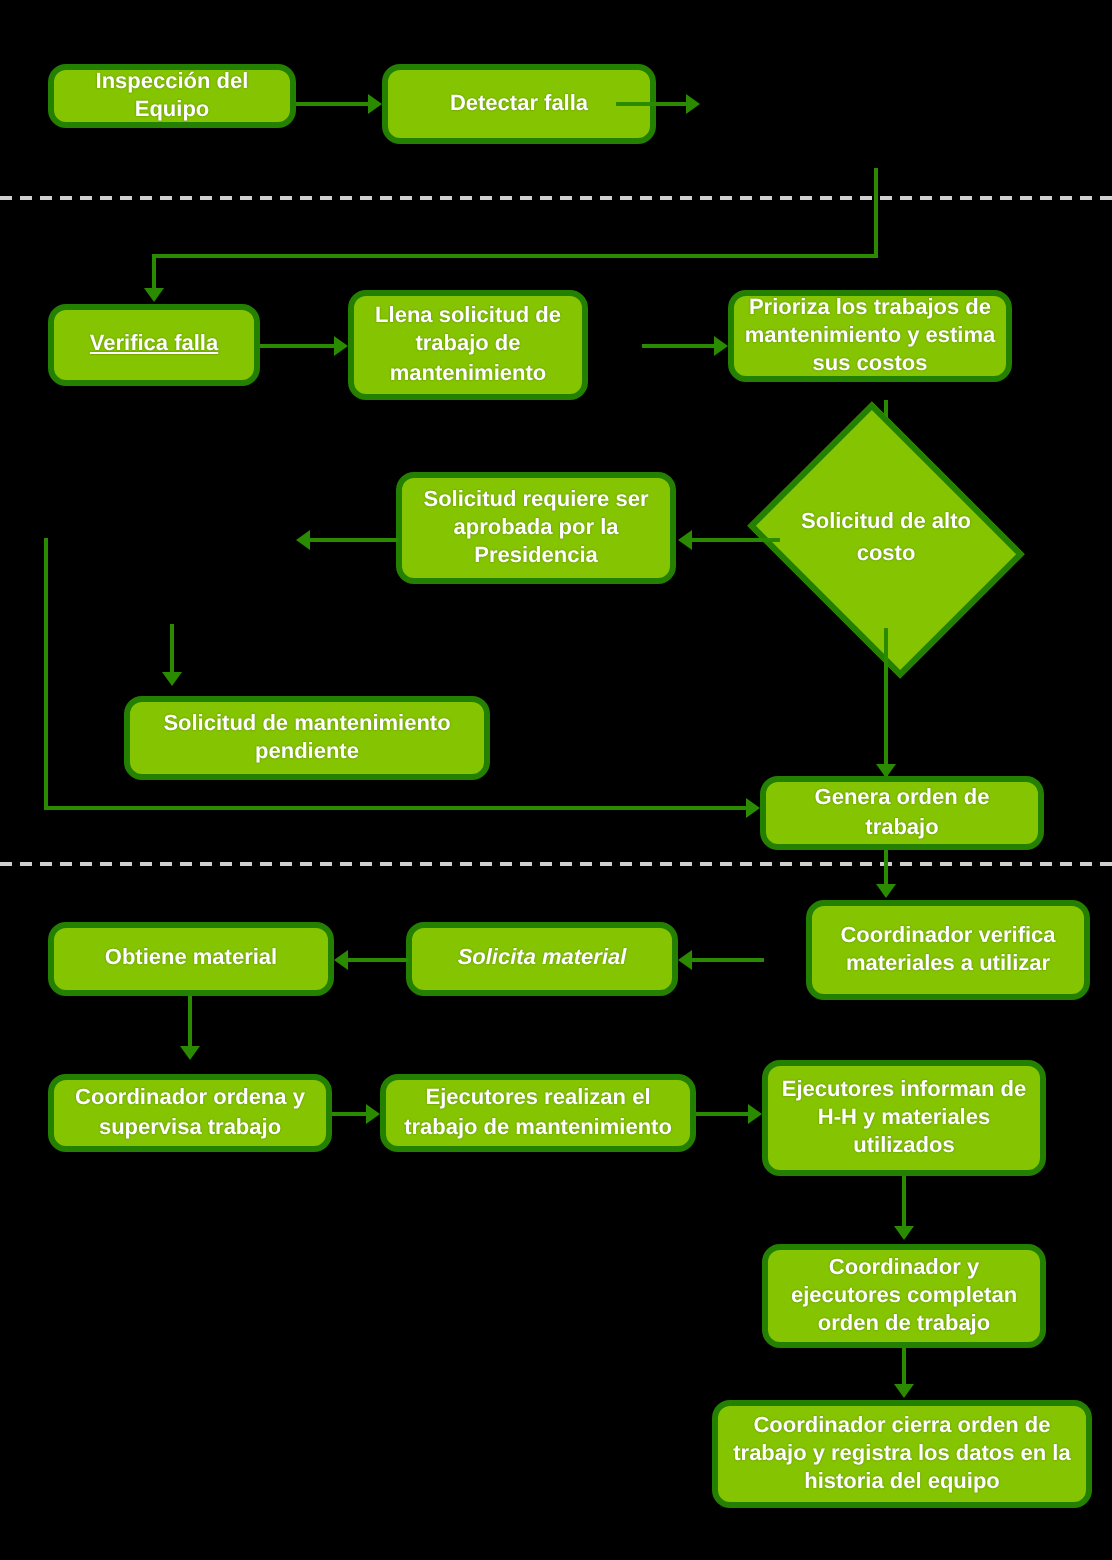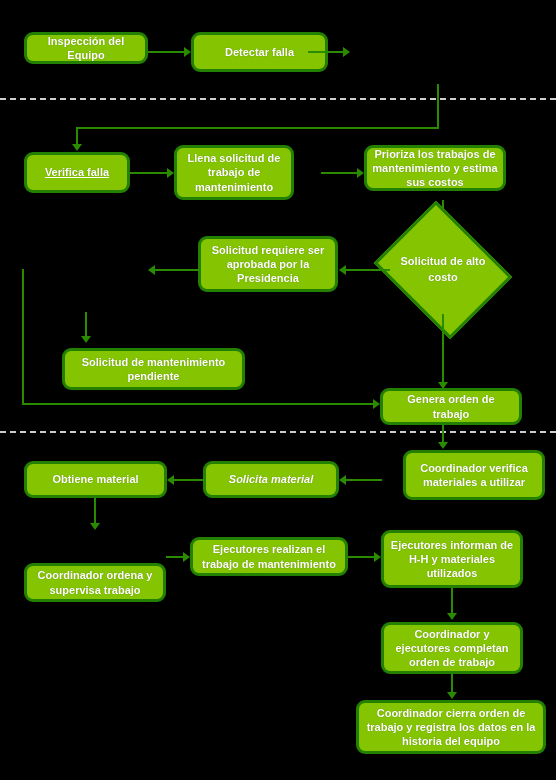--- a/index.html
+++ b/index.html
@@ -174,21 +174,21 @@
 
   <div class="conn h" style="left:346px; top:479px; width:36px;"></div>
   <div class="arrow left" style="left:339px; top:475px;"></div>
 
   <div class="conn h" style="left:174px; top:479px; width:30px;"></div>
   <div class="arrow left" style="left:167px; top:475px;"></div>
 
   <div class="conn v" style="left:94px; top:498px; height:26px;"></div>
   <div class="arrow down" style="left:90px; top:523px;"></div>
 
-  <div class="node" style="left:24px;  top:563px; width:142px; height:39px;">Coordinador  ordena y supervisa trabajo</div>
+  <div class="node" style="left:24px;  top:537px; width:142px; height:39px;">Coordinador  ordena y supervisa trabajo</div>
 
   <div class="node" style="left:190px; top:537px; width:158px; height:39px;">Ejecutores realizan  el trabajo de mantenimiento</div>
 
   <div class="node" style="left:381px; top:530px; width:142px; height:58px;">Ejecutores informan de H-H y materiales utilizados</div>
 
   <div class="conn h" style="left:166px; top:556px; width:17px;"></div>
   <div class="arrow right" style="left:183px; top:552px;"></div>
 
   <div class="conn h" style="left:348px; top:556px; width:26px;"></div>
   <div class="arrow right" style="left:374px; top:552px;"></div>

